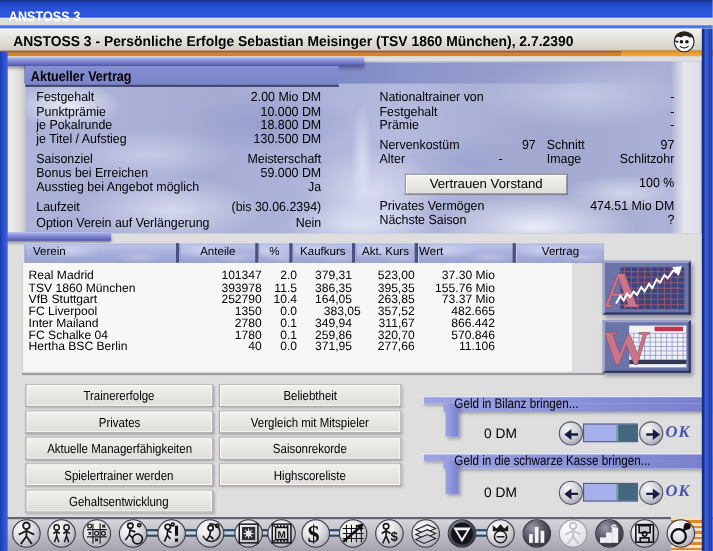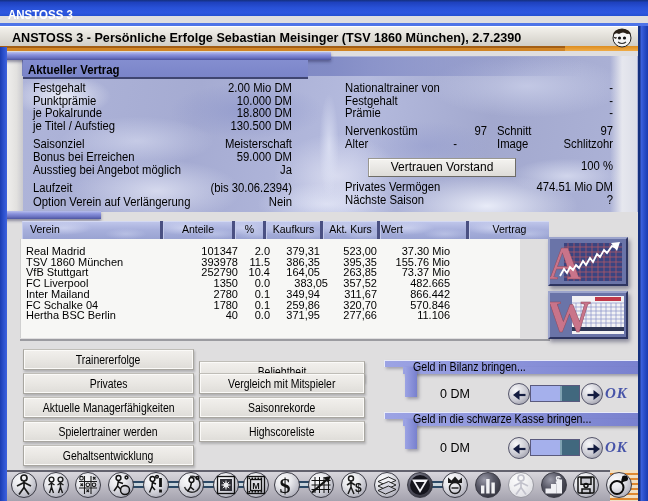--- a/index.html
+++ b/index.html
@@ -234,21 +234,21 @@
 <text x="-3" y="38" font-family="Liberation Serif,serif" font-size="44" font-weight="bold" fill="#C9748A" stroke="#8F4A5C" stroke-width="0.5">W</text>
 </svg>
 </div>
 
 <div id="botbtns">
     <div class="abs gbtn" style="left:23px;top:349px;width:171px;height:21px;line-height:20px;"><span style="display:inline-block;transform:scaleX(0.87);white-space:nowrap;">Trainererfolge</span></div>
     <div class="abs gbtn" style="left:23px;top:373px;width:171px;height:21px;line-height:20px;"><span style="display:inline-block;transform:scaleX(0.87);white-space:nowrap;">Privates</span></div>
     <div class="abs gbtn" style="left:23px;top:397px;width:171px;height:21px;line-height:20px;"><span style="display:inline-block;transform:scaleX(0.87);white-space:nowrap;">Aktuelle Managerfähigkeiten</span></div>
     <div class="abs gbtn" style="left:23px;top:421px;width:171px;height:21px;line-height:20px;"><span style="display:inline-block;transform:scaleX(0.87);white-space:nowrap;">Spielertrainer werden</span></div>
     <div class="abs gbtn" style="left:23px;top:445px;width:171px;height:21px;line-height:20px;"><span style="display:inline-block;transform:scaleX(0.87);white-space:nowrap;">Gehaltsentwicklung</span></div>
-    <div class="abs gbtn" style="left:199px;top:349px;width:166px;height:21px;line-height:20px;margin-top:12px;"><span style="display:inline-block;transform:scaleX(0.87);white-space:nowrap;">Beliebtheit</span></div>
+    <div class="abs gbtn" style="left:199px;top:349px;width:166px;height:21px;line-height:20px;"><span style="display:inline-block;transform:scaleX(0.87);white-space:nowrap;">Beliebtheit</span></div>
     <div class="abs gbtn" style="left:199px;top:373px;width:166px;height:21px;line-height:20px;"><span style="display:inline-block;transform:scaleX(0.87);white-space:nowrap;">Vergleich mit Mitspieler</span></div>
     <div class="abs gbtn" style="left:199px;top:397px;width:166px;height:21px;line-height:20px;"><span style="display:inline-block;transform:scaleX(0.87);white-space:nowrap;">Saisonrekorde</span></div>
     <div class="abs gbtn" style="left:199px;top:421px;width:166px;height:21px;line-height:20px;"><span style="display:inline-block;transform:scaleX(0.87);white-space:nowrap;">Highscoreliste</span></div>
   </div>
 
 <div id="sliders">
     <div class="abs stub" style="left:384px;top:360px;width:261px;height:7px;border-top:1px solid #E8EAF8;border-left:1px solid #E8EAF8;box-sizing:border-box;"></div>
     <div class="abs stub" style="left:403px;top:367px;width:242px;height:7px;box-shadow:2px 2px 3px rgba(80,80,100,.45);"></div>
     <div class="abs stub" style="left:405px;top:367px;width:12px;height:30px;box-shadow:2px 2px 3px rgba(80,80,100,.45);"></div>
     <div class="abs" style="left:413px;top:360px;font-size:12.5px;color:#000;transform:scaleX(0.85);transform-origin:left;white-space:nowrap;">Geld in Bilanz bringen...</div>

